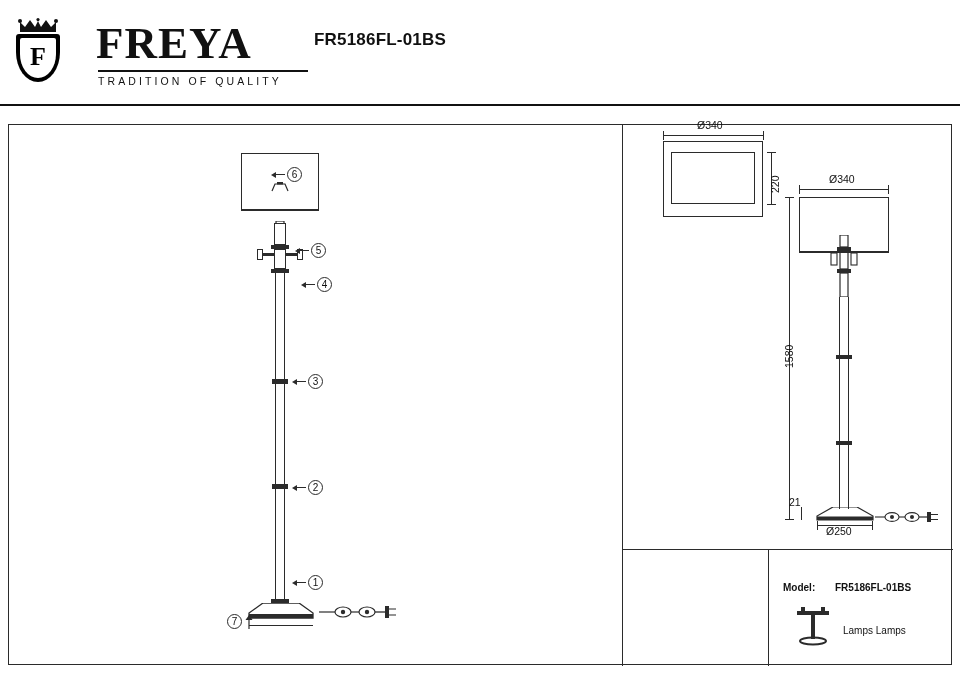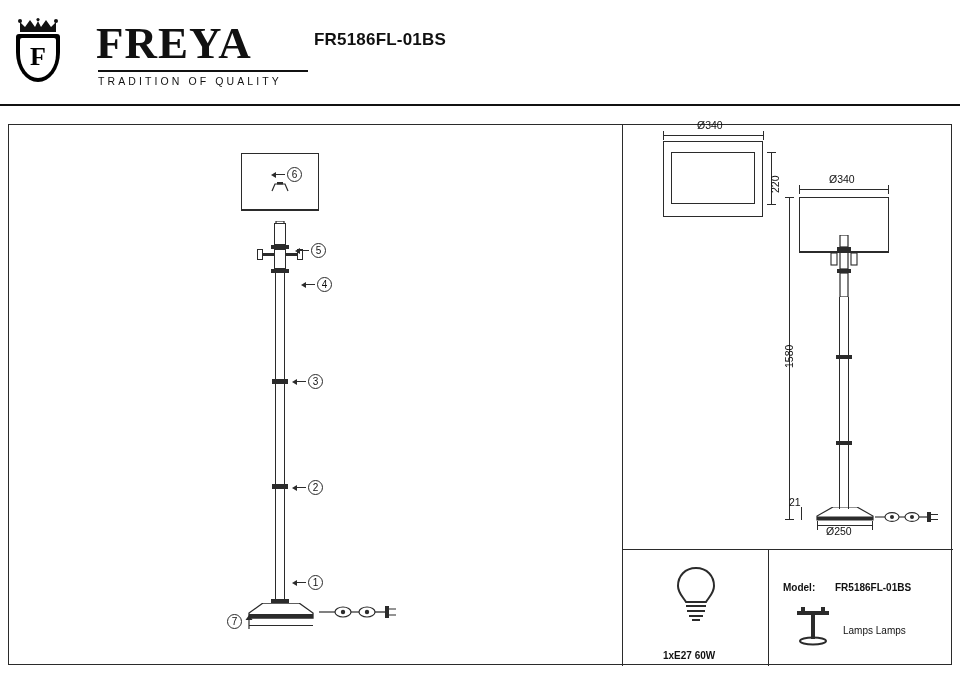--- a/index.html
+++ b/index.html
@@ -458,30 +458,20 @@
 
       <div class="dimline" style="left:178px; top:382px; width:1px; height:13px;"></div>
       <div class="dim-text" style="left:166px; top:371px;">21</div>
 
       <div class="dimline" style="left:194px; top:400px; width:56px; height:1px;"></div>
       <div class="dimline" style="left:194px; top:396px; width:1px; height:9px;"></div>
       <div class="dimline" style="left:249px; top:396px; width:1px; height:9px;"></div>
       <div class="dim-text" style="left:203px; top:400px;">Ø250</div>
     </div>
 
-    <div id="cell-bulb">
-      <div style="position:absolute; left:52px; top:16px; width:42px; height:58px;">
-        <svg width="42" height="58" viewBox="0 0 42 58">
-          <path d="M21 2 C10 2 3 10 3 20 C3 27 8 31 11 36 L31 36 C34 31 39 27 39 20 C39 10 32 2 21 2 Z" fill="none" stroke="#2b2b2b" stroke-width="2"></path>
-          <path d="M11 40 L31 40 M12 45 L30 45 M14 50 L28 50" stroke="#2b2b2b" stroke-width="2"></path>
-          <path d="M17 54 L25 54" stroke="#2b2b2b" stroke-width="2"></path>
-        </svg>
-      </div>
-      <div class="cell-label bold" style="position:absolute; left:40px; top:88px;">1xE27 60W</div>
-    </div>
 
     <div id="cell-model">
       <div class="cell-label bold" style="position:absolute; left:14px; top:20px;">Model:</div>
       <div class="cell-label bold" style="position:absolute; left:66px; top:20px;">FR5186FL-01BS</div>
 
       <div style="position:absolute; left:24px; top:55px; width:40px; height:42px;">
         <svg width="40" height="42" viewBox="0 0 40 42">
           <rect x="4" y="6" width="32" height="4" fill="#2b2b2b"></rect>
           <rect x="8" y="2" width="4" height="5" fill="#2b2b2b"></rect>
           <rect x="28" y="2" width="4" height="5" fill="#2b2b2b"></rect>

